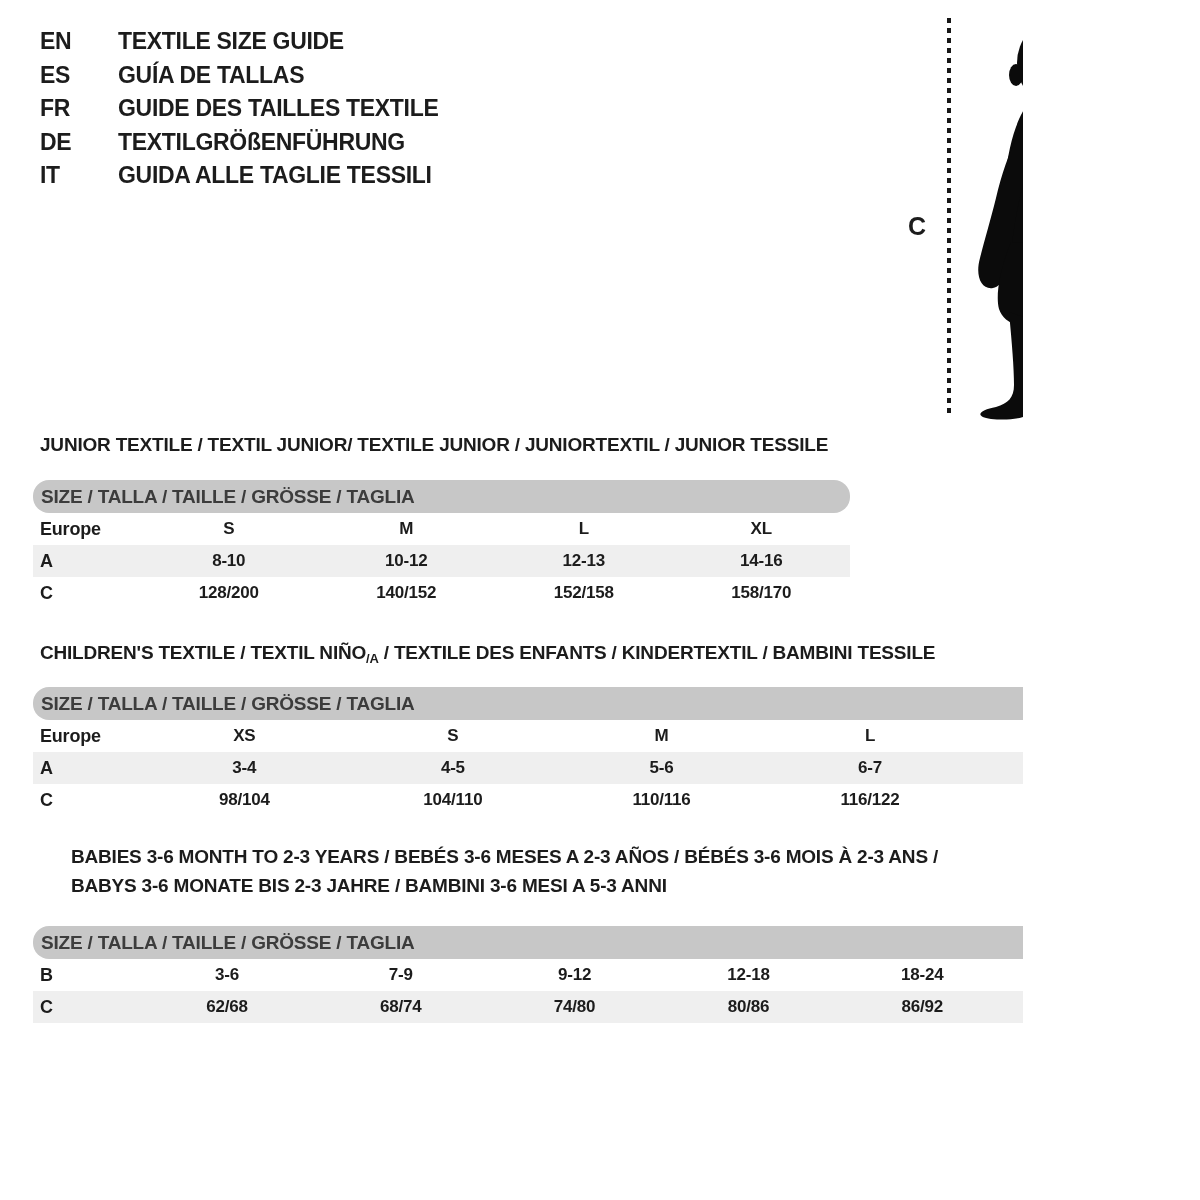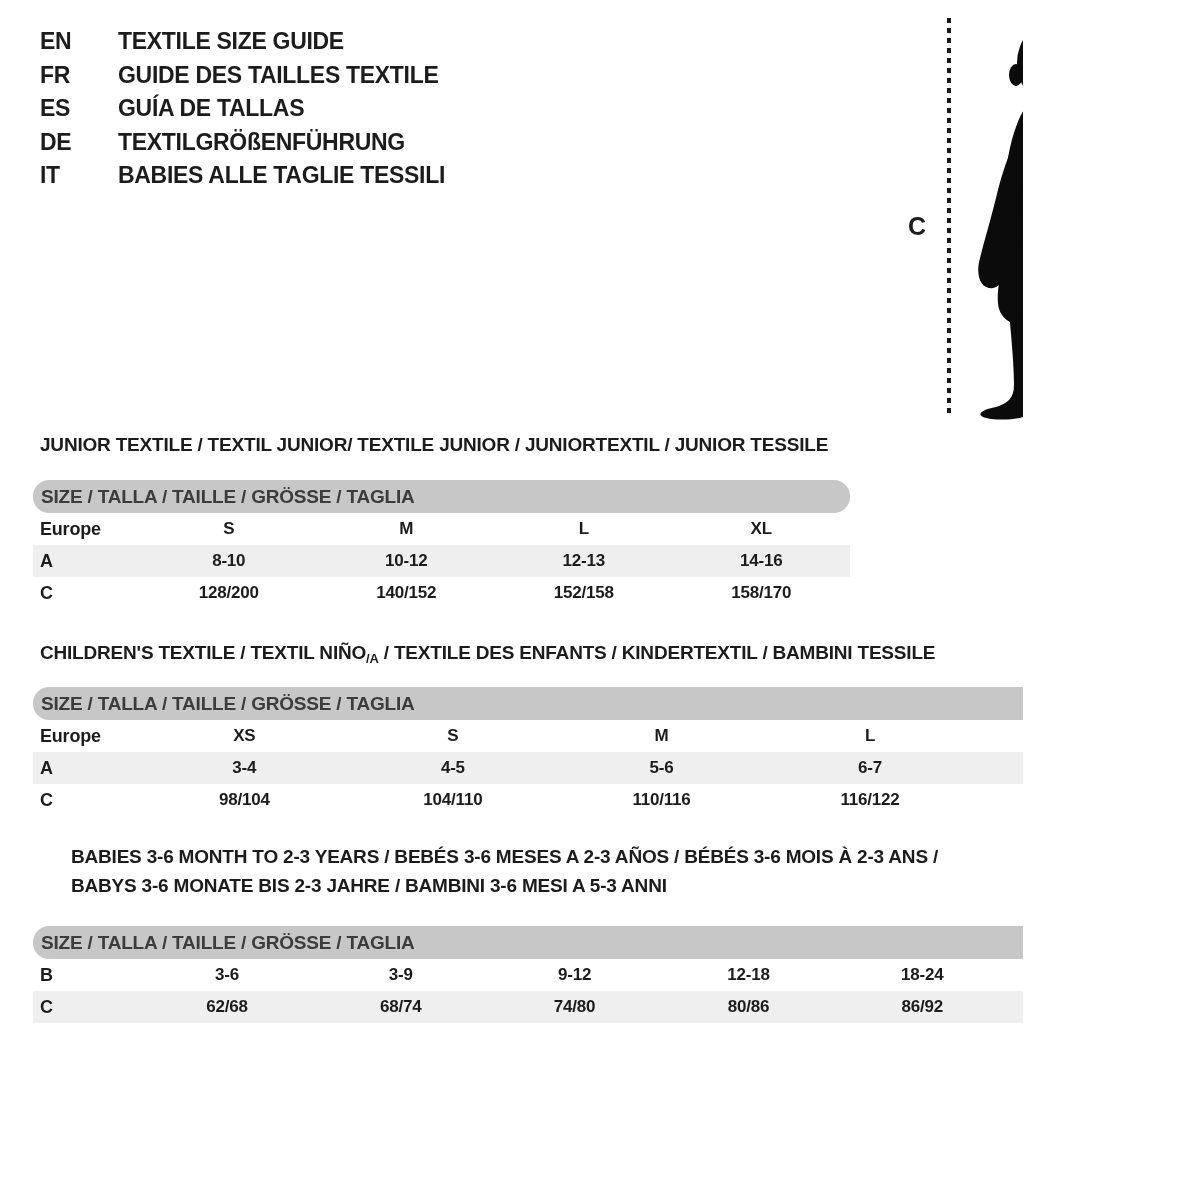--- a/index.html
+++ b/index.html
@@ -50,30 +50,30 @@
 </head>
 <body>
 
 <div class="canvas">
 
   <div class="lang-block">
     <div class="lang-row">
       <span class="lang-code">EN</span><span>TEXTILE SIZE GUIDE</span>
     </div>
     <div class="lang-row">
-      <span class="lang-code">FR</span><span>GUIDE DES TAILLES TEXTILE</span>
+      <span class="lang-code">ES</span><span>GUÍA DE TALLAS</span>
     </div>
     <div class="lang-row">
-      <span class="lang-code">ES</span><span>GUÍA DE TALLAS</span>
+      <span class="lang-code">FR</span><span>GUIDE DES TAILLES TEXTILE</span>
     </div>
     <div class="lang-row">
       <span class="lang-code">DE</span><span>TEXTILGRÖßENFÜHRUNG</span>
     </div>
     <div class="lang-row">
-      <span class="lang-code">IT</span><span>BABIES ALLE TAGLIE TESSILI</span>
+      <span class="lang-code">IT</span><span>GUIDA ALLE TAGLIE TESSILI</span>
     </div>
   </div>
 
   <div class="measure-line"></div>
   <div class="measure-label">C</div>
   <svg class="baby-svg" viewBox="0 0 195 408" aria-hidden="true">
     <g fill="#0b0b0b">
       <ellipse cx="101" cy="51" rx="39" ry="43"></ellipse>
       <ellipse cx="61" cy="63" rx="7" ry="11"></ellipse>
       <ellipse cx="141" cy="59" rx="7" ry="11"></ellipse>
@@ -165,21 +165,21 @@
   <div class="size-table tbl-babies">
     <div class="thead">SIZE / TALLA / TAILLE / GRÖSSE / TAGLIA</div>
     <table>
       <colgroup>
           <col class="labelcol">
         </colgroup>
       <tbody>
           <tr>
             <td class="rowlabel">B</td>
             <td>3-6</td>
-            <td>3-9</td>
+            <td>7-9</td>
             <td>9-12</td>
             <td>12-18</td>
             <td>18-24</td>
             <td>24-36</td>
           </tr>
           <tr class="shaded">
             <td class="rowlabel">C</td>
             <td>62/68</td>
             <td>68/74</td>
             <td>74/80</td>

